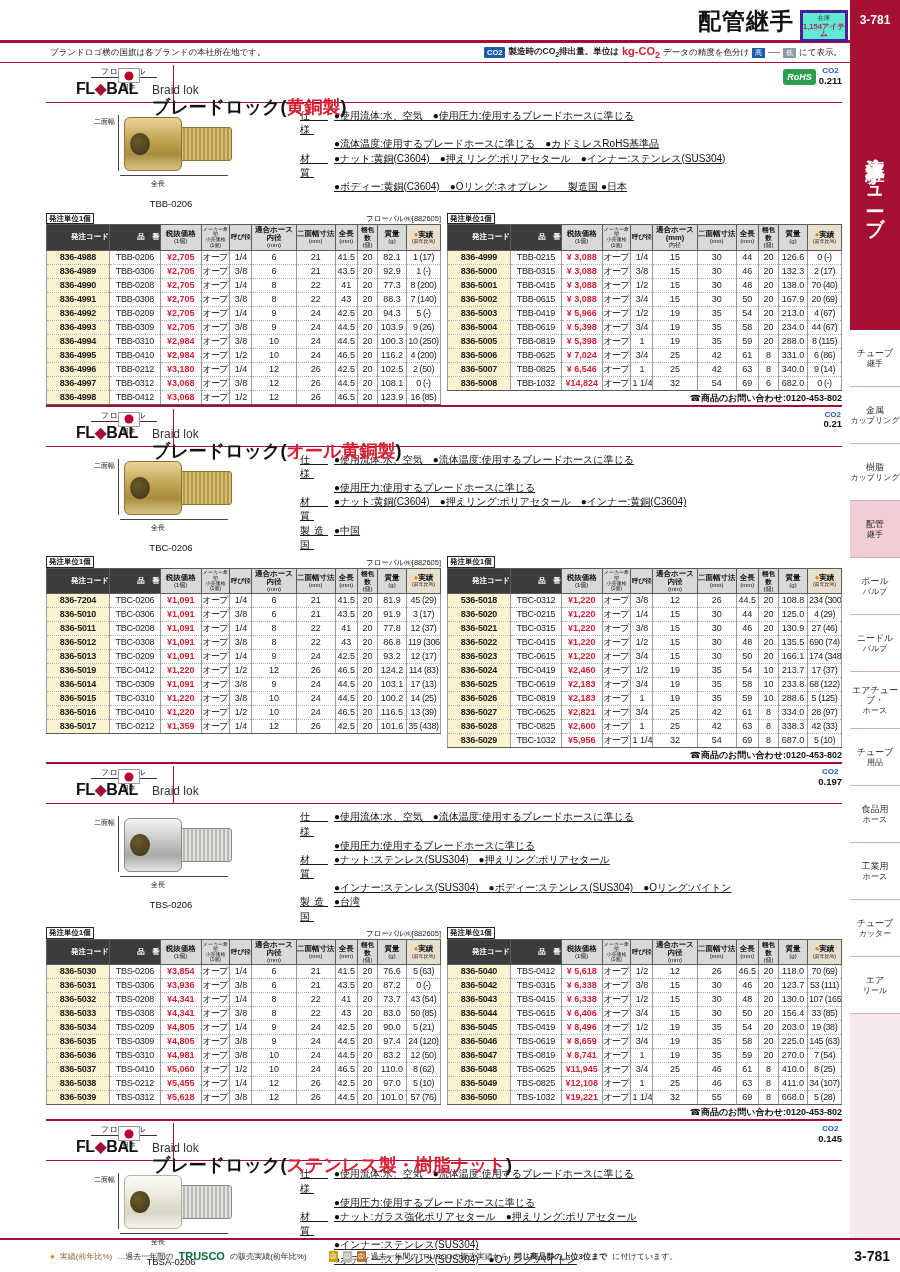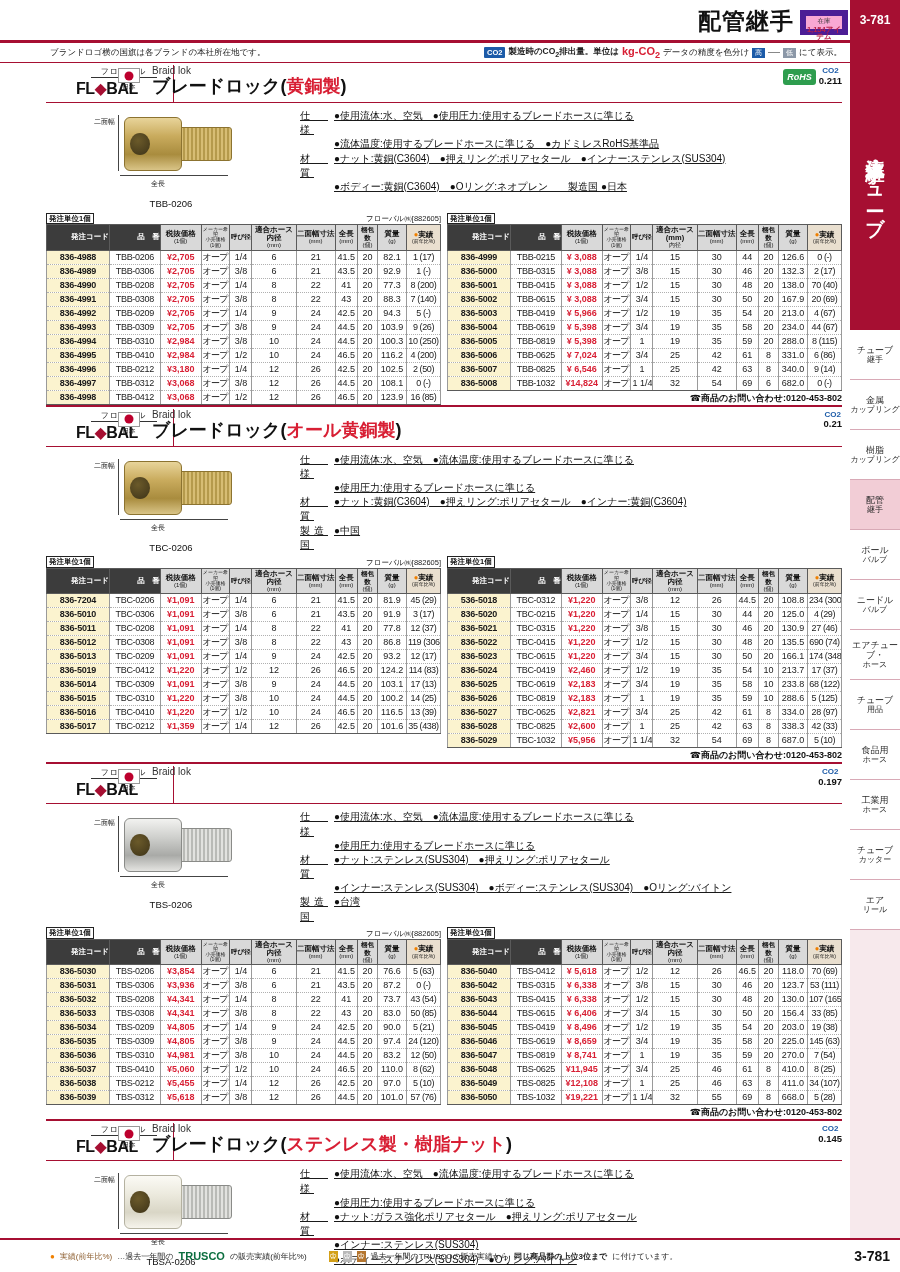--- a/index.html
+++ b/index.html
@@ -13,22 +13,22 @@
   }
 
   
   .masthead { position:relative; height:40px; }
   .mh-title {
     position:absolute; right:106px; top:6px;
     font-size:23px; font-weight:bold; letter-spacing:1px; color:#111;
   }
   .mh-stock {
     position:absolute; right:52px; top:10px;
-    width:48px; height:25px; border:6px solid #4c1d95;
-    background:#f9a8d4; text-align:center; line-height:1;
+    width:48px; height:32px; border:3px solid #4c1d95;
+    background:#5eead4; text-align:center; line-height:1;
     padding-top:2px;
   }
   .mh-stock .s1 { font-size:6.5px; color:#333; display:block; }
   .mh-stock .s2 { font-size:7.5px; color:#b8234b; font-weight:bold; display:block; margin-top:1px; }
   .mh-page {
     position:absolute; right:0; top:0; width:50px; height:40px;
     background:#a60f32; color:#fff; font-size:12px; font-weight:bold;
     display:flex; align-items:center; justify-content:center;
   }
   .mh-rule { height:3px; background:#a60f32; margin:0; }
@@ -56,21 +56,21 @@
     position:absolute; right:0; top:40px; width:50px; bottom:34px;
     background:#f7e9ec;
   }
   .sb-main {
     background:#a60f32; color:#fff; width:50px; height:290px;
     display:flex; align-items:center; justify-content:center;
     writing-mode:vertical-rl; font-size:19px; font-weight:bold;
     letter-spacing:2px; text-orientation:upright;
   }
   .sb-item {
-    height:50px; border-bottom:1px solid #d8a9b6;
+    height:57px; border-bottom:1px solid #d8a9b6;
     display:flex; flex-direction:column; align-items:center; justify-content:center;
     font-size:9px; line-height:1.15; color:#2a2a2a; text-align:center;
     background:#fff;
   }
   .sb-item.active { background:#f2cdd6; }
   .sb-item .l2 { font-size:8px; }
 
   
   .section { position:relative; margin:0 58px 0 46px; }
   .sec-divider { height:2px; background:#a60f32; margin-bottom:2px; }
@@ -98,21 +98,21 @@
     position:relative; margin:0 auto;
   }
   .flag::after {
     content:""; position:absolute; left:50%; top:50%;
     width:9px; height:9px; background:#bc002d; border-radius:50%;
     transform:translate(-50%,-50%);
   }
   .flag-label { font-size:6.5px; color:#222; margin-top:0px; }
 
   .prodtitles { position:absolute; left:106px; top:0px; }
-  .p-en { font-size:10px; color:#333; }
+  .p-en { font-size:12px; color:#333;margin-top:18px; }
   .p-jp { font-size:18px; font-weight:bold; color:#111; line-height:1.1; margin-top:1px; }
   .p-jp .red { color:#d81f34; }
 
   .badges { position:absolute; right:0; top:2px; display:flex; align-items:center; gap:3px; }
   .rohs {
     background:#2e9d4e; color:#fff; font-size:9px; font-weight:bold;
     padding:3px 4px; border-radius:3px; font-style:italic;
   }
   .co2box { text-align:center; line-height:1.1; border:0; }
   .co2box .c1 { font-size:8px; color:#1c5ba8; font-weight:bold; display:block; }

